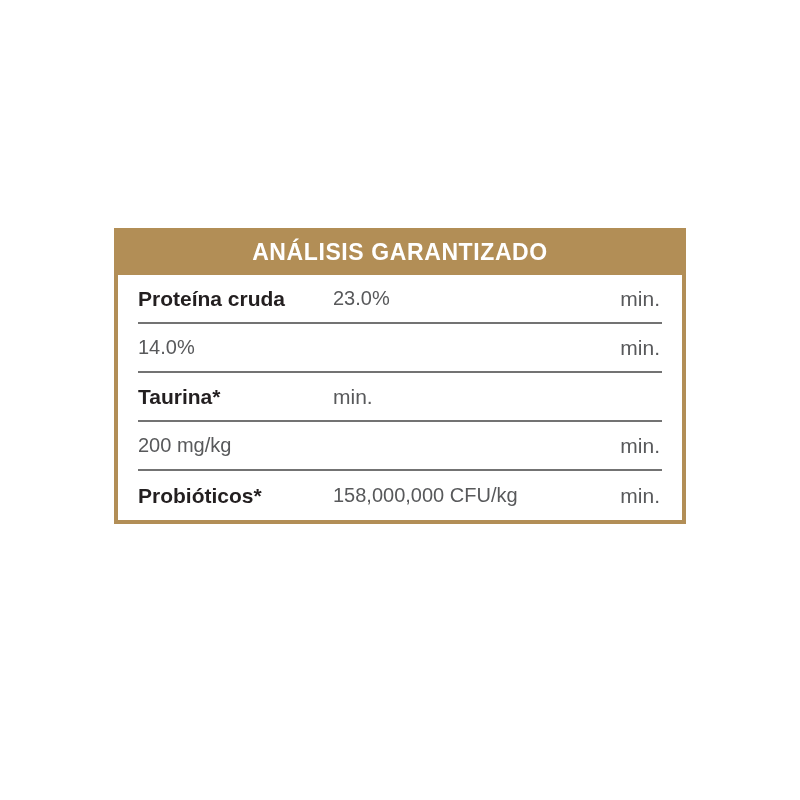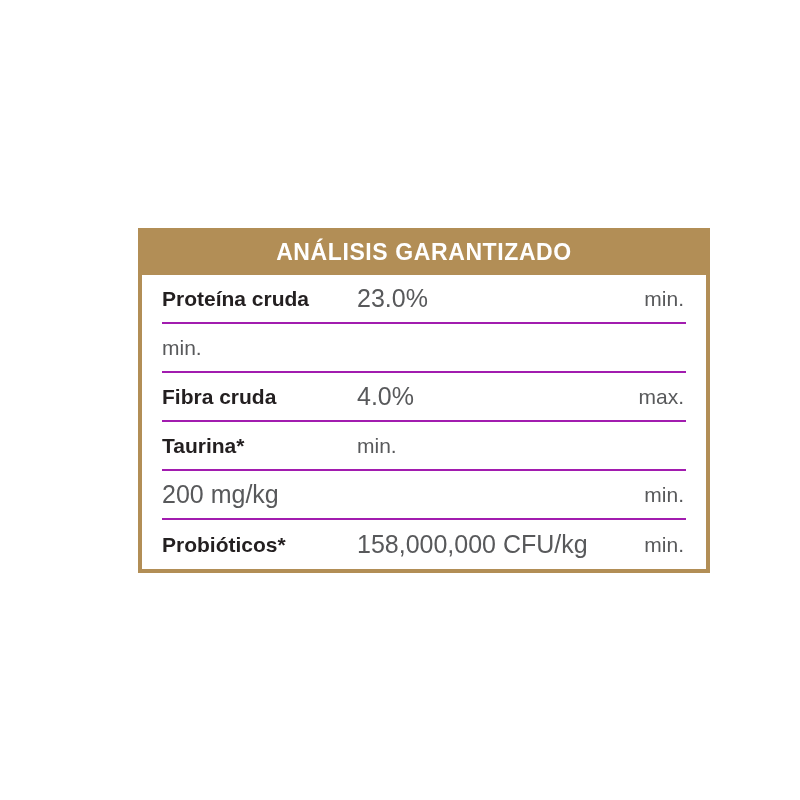--- a/index.html
+++ b/index.html
@@ -20,57 +20,56 @@
     background: #ffffff;
   }
   .panel {
     position: absolute;
     left: 114px;
     top: 228px;
     width: 572px;
     border: 4px solid #b28e56;
     background: #c4b5fd;
     box-sizing: border-box;
-    margin-left: 24px;
   }
   .panel-header {
     background: #b28e56;
     color: #ffffff;
     text-align: center;
     font-size: 23px;
     letter-spacing: 0.6px;
     font-weight: bold;
     padding: 9px 0 11px 0;
     line-height: 1;
   }
   .rows {
     background: #ffffff;
     padding: 0 20px;
   }
   .row {
     display: flex;
     align-items: center;
     height: 49px;
-    border-bottom: 2px solid #a21caf;
+    border-bottom: 2px solid #737373;
     box-sizing: border-box;
   }
   .row:last-child {
     border-bottom: none;
   }
   .nutrient {
     width: 195px;
     flex: 0 0 195px;
     font-size: 21px;
     font-weight: bold;
     color: #231f20;
     white-space: nowrap;
   }
   .amount {
     flex: 1 1 auto;
-    font-size: 25px;
+    font-size: 20px;
     color: #58595b;
     white-space: nowrap;
   }
   .qualifier {
     flex: 0 0 auto;
     font-size: 21px;
     color: #58595b;
     text-align: right;
     white-space: nowrap;
     padding-right: 2px;
@@ -87,28 +86,24 @@
 
     <div class="rows">
 
       <div class="row">
         <div class="nutrient">Proteína cruda</div>
         <div class="amount">23.0%</div>
         <div class="qualifier">min.</div>
       </div>
 
       <div class="row">
+        <div class="amount">14.0%</div>
         <div class="qualifier">min.</div>
       </div>
 
-      <div class="row">
-        <div class="nutrient">Fibra cruda</div>
-        <div class="amount">4.0%</div>
-        <div class="qualifier">max.</div>
-      </div>
 
       <div class="row">
         <div class="nutrient">Taurina*</div>
         <div class="qualifier">min.</div>
       </div>
 
       <div class="row">
         <div class="amount">200 mg/kg</div>
         <div class="qualifier">min.</div>
       </div>

